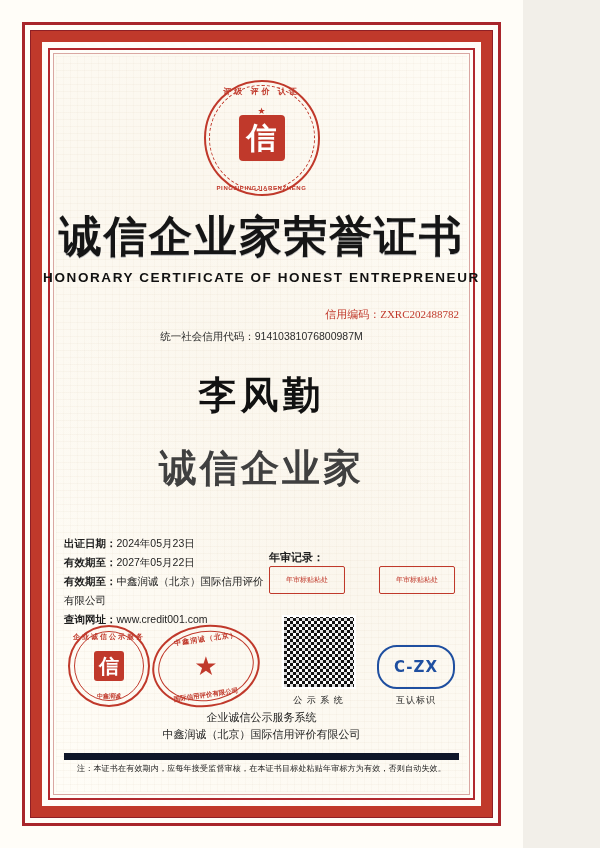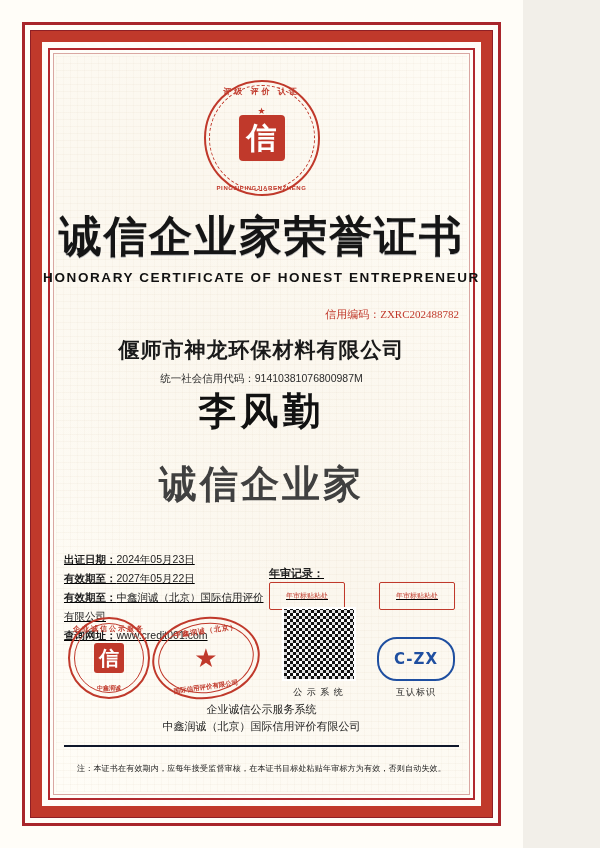--- a/index.html
+++ b/index.html
@@ -101,33 +101,32 @@
   .credit-line .val{color:#c0392b;font-family:"Liberation Serif",serif;}
 
   .company{
     margin-top:14px;font-size:21px;font-weight:bold;color:#1a1a1a;
     font-family:"DejaVu Sans", sans-serif;letter-spacing:1px;
   }
   .uscc{
     margin-top:8px;font-size:10.5px;color:#2b2b2b;
   }
   .person{
-    font-size:38px;font-weight:bold;color:#111;
+    margin-top:26px;font-size:38px;font-weight:bold;color:#111;
     font-family:"DejaVu Sans", sans-serif;letter-spacing:4px;
   }
   .award{
     margin-top:22px;font-size:38px;font-weight:bold;color:#404040;
     font-family:"DejaVu Sans", sans-serif;letter-spacing:3px;
   }
 
   
   .info-row{
     margin-top:40px;width:100%;display:flex;justify-content:center;
     align-items:flex-start;
-    text-decoration:underline;
   }
   .info-left{font-size:10.5px;line-height:19px;color:#1d1d1d;padding-left:6px;}
   .info-left .k{font-weight:bold;}
   .info-right{padding-right:10px;padding-top:16px;}
   .annual-label{font-size:11px;font-weight:bold;color:#1d1d1d;margin-bottom:1px;}
   .stamp-boxes{display:flex;gap:34px;}
   .stamp-box{
     width:74px;height:26px;border:1px solid #c0392b;border-radius:2px;
     font-size:7px;color:#c0392b;display:flex;align-items:center;justify-content:center;
   }
@@ -199,21 +198,21 @@
       repeating-linear-gradient(90deg,#111 0 3px,#fff 3px 6px);
     background-blend-mode:difference;
     background-color:#fff;border:2px solid #fff;
   }
   .mark-caption{margin-top:5px;font-size:9px;color:#1d1d1d;letter-spacing:1px;}
   .center-captions{
     text-align:center;font-size:11px;color:#1d1d1d;line-height:17px;
     margin-top:2px;
   }
   .footer-note{
-    margin-top:10px;border-top:2px solid #0f172a;padding-top:16px;
+    margin-top:10px;border-top:7px solid #0f172a;padding-top:3px;
     font-size:8px;color:#1d1d1d;text-align:center;letter-spacing:.2px;
   }
   .mid-row{display:flex;align-items:flex-end;gap:2px;}
 </style>
 </head>
 <body>
 
 <div class="page">
   <div class="frame-outer"></div>
   <div class="frame-mid"></div>
@@ -232,21 +231,20 @@
       <div class="seal-bottom">PINGJIPINGJIARENZHENG</div>
     </div>
 
     <div class="title-cn">诚信企业家荣誉证书</div>
     <div class="title-en">HONORARY CERTIFICATE OF HONEST ENTREPRENEUR</div>
 
     <div class="credit-line">
       <span class="lbl">信用编码：</span><span class="val">ZXRC202488782</span>
     </div>
 
-    <div class="company">偃师市神龙环保材料有限公司</div>
     <div class="uscc">
       <span>统一社会信用代码：</span><span>91410381076800987M</span>
     </div>
 
     <div class="person">李风勤</div>
     <div class="award">诚信企业家</div>
 
     <div class="info-row">
       <div class="info-left">
         <div>

